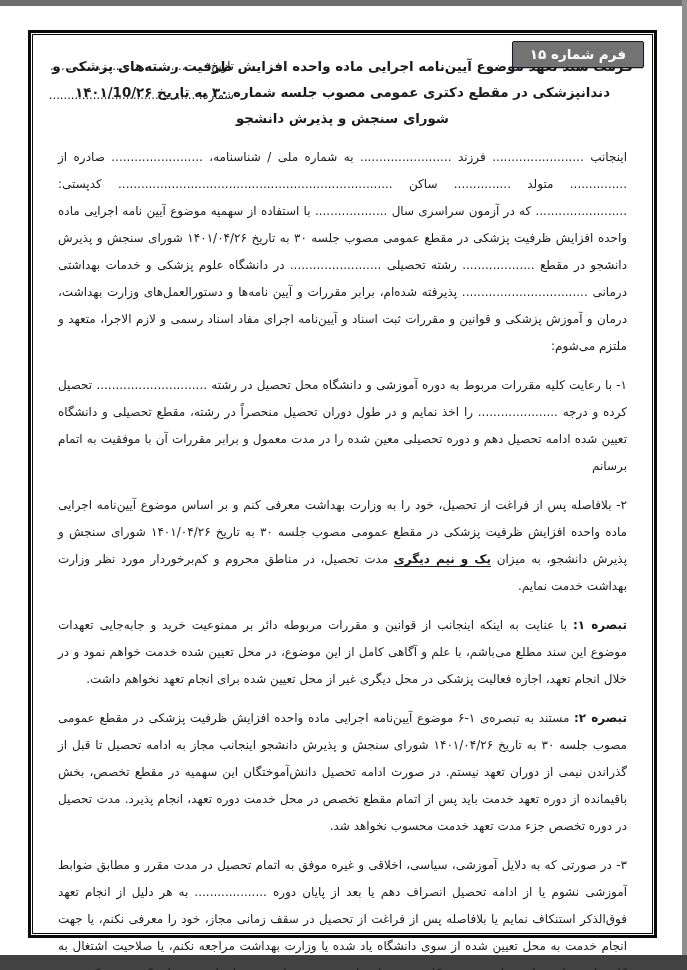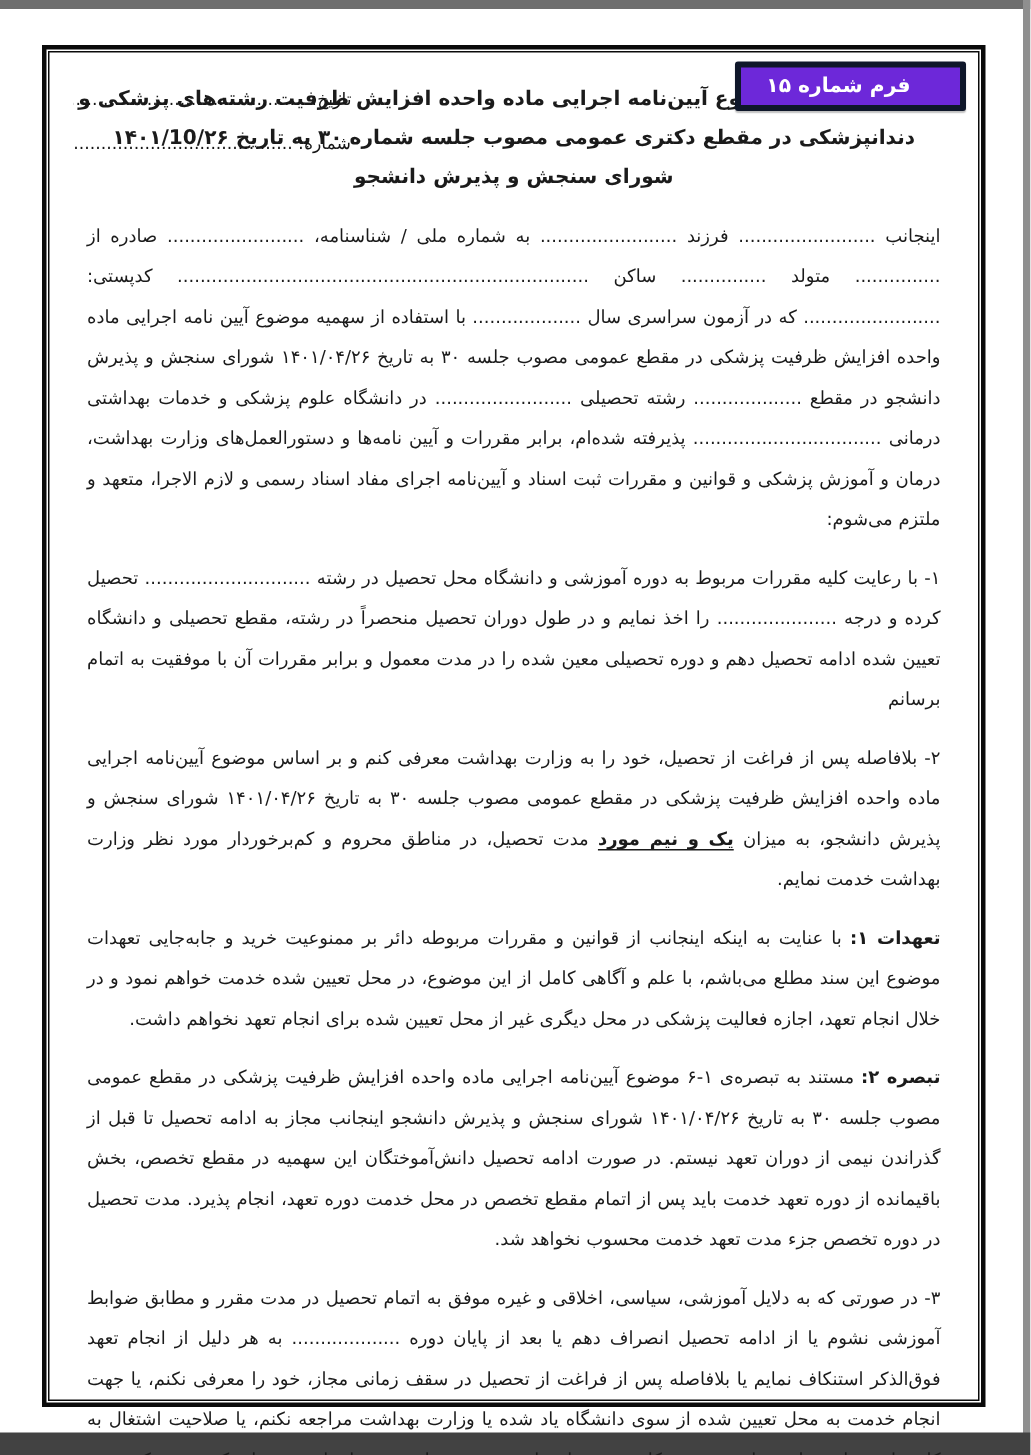--- a/index.html
+++ b/index.html
@@ -10,23 +10,23 @@
   .edge-top    { position:absolute; left:0; top:0; width:687px; height:6px;  background:#6e6e6e; }
   .edge-bottom { position:absolute; left:0; top:955px; width:687px; height:15px; background:#424242; }
   .edge-right  { position:absolute; left:682px; top:0; width:5px; height:970px; background:#8f8f8f; }
 
   
   .frame { position:absolute; left:28px; top:30px; width:629px; height:908px;
            border:3px solid #0a0a0a; background:#ffffff; }
   .frame-inner { position:absolute; inset:1px; border:1px solid #0a0a0a; padding:4px 13px 6px 13px;
                  direction:rtl; color:#1b1b1b; }
 
-  .badge { position:absolute; top:6px; left:auto; right:8px; background:#6d28d9;
-           border:4px solid #0f172a; border-radius:2px; color:#ffffff; font-weight:bold;
-           font-size:13.5px; padding:4px 33px 5px 17px; letter-spacing:.2px;
+  .badge { position:absolute; top:6px; left:auto; right:8px; background:#737373;
+           border:1px solid #0f172a; border-radius:2px; color:#ffffff; font-weight:bold;
+           font-size:13.5px; padding:4px 17px 5px 17px; letter-spacing:.2px;
            box-shadow:0 1px 1px rgba(0,0,0,.25); }
 
   .meta { position:absolute; top:17px; right:auto; left:16px; width:185px; direction:rtl;
           font-size:11.5px; line-height:29px; color:#161616; white-space:nowrap; overflow:hidden; }
   .meta div { overflow:hidden; }
 
   .bismillah { margin-top:66px; text-align:center; font-size:12.5px; font-weight:600; }
 
   .doc-title { margin-top:15px; text-align:center; font-weight:bold; font-size:13.4px;
                line-height:26px; padding:0 4px; }
@@ -53,21 +53,21 @@
         <div>تاریخ: ...........................................</div>
         <div>شماره: ...........................................</div>
       </div>
 
 
       <div class="doc-title">فرمت سند تعهد موضوع آیین‌نامه اجرایی ماده واحده افزایش ظرفیت رشته‌های پزشکی و دندانپزشکی در مقطع دکتری عمومی مصوب جلسه شماره ۳۰ به تاریخ ۱۴۰۱/10/۲۶ شورای سنجش و پذیرش دانشجو</div>
 
       <div class="doc-body">
           <p class=""><span>اینجانب ........................ فرزند ........................ به شماره ملی / شناسنامه، ........................ صادره از ............... متولد ............... ساکن ........................................................................ کدپستی: ........................ که در آزمون سراسری سال ................... با استفاده از سهمیه موضوع آیین نامه اجرایی ماده واحده افزایش ظرفیت پزشکی در مقطع عمومی مصوب جلسه ۳۰ به تاریخ ۱۴۰۱/۰۴/۲۶ شورای سنجش و پذیرش دانشجو در مقطع ................... رشته تحصیلی ........................ در دانشگاه علوم پزشکی و خدمات بهداشتی درمانی ................................. پذیرفته شده‌ام، برابر مقررات و آیین نامه‌ها و دستورالعمل‌های وزارت بهداشت، درمان و آموزش پزشکی و قوانین و مقررات ثبت اسناد و آیین‌نامه اجرای مفاد اسناد رسمی و لازم الاجرا، متعهد و ملتزم می‌شوم:</span></p>
           <p class=""><span>۱- با رعایت کلیه مقررات مربوط به دوره آموزشی و دانشگاه محل تحصیل در رشته ............................. تحصیل کرده و درجه ..................... را اخذ نمایم و در طول دوران تحصیل منحصراً در رشته، مقطع تحصیلی و دانشگاه تعیین شده ادامه تحصیل دهم و دوره تحصیلی معین شده را در مدت معمول و برابر مقررات آن با موفقیت به اتمام برسانم</span></p>
-          <p class=""><span>۲- بلافاصله پس از فراغت از تحصیل، خود را به وزارت بهداشت معرفی کنم و بر اساس موضوع آیین‌نامه اجرایی ماده واحده افزایش ظرفیت پزشکی در مقطع عمومی مصوب جلسه ۳۰ به تاریخ ۱۴۰۱/۰۴/۲۶ شورای سنجش و پذیرش دانشجو، به میزان </span><span class="seg-emph">یک و نیم مورد</span><span> مدت تحصیل، در مناطق محروم و کم‌برخوردار مورد نظر وزارت بهداشت خدمت نمایم.</span></p>
-          <p class=""><span class="seg-label">تعهدات ۱:</span><span> با عنایت به اینکه اینجانب از قوانین و مقررات مربوطه دائر بر ممنوعیت خرید و جابه‌جایی تعهدات موضوع این سند مطلع می‌باشم، با علم و آگاهی کامل از این موضوع، در محل تعیین شده خدمت خواهم نمود و در خلال انجام تعهد، اجازه فعالیت پزشکی در محل دیگری غیر از محل تعیین شده برای انجام تعهد نخواهم داشت.</span></p>
+          <p class=""><span>۲- بلافاصله پس از فراغت از تحصیل، خود را به وزارت بهداشت معرفی کنم و بر اساس موضوع آیین‌نامه اجرایی ماده واحده افزایش ظرفیت پزشکی در مقطع عمومی مصوب جلسه ۳۰ به تاریخ ۱۴۰۱/۰۴/۲۶ شورای سنجش و پذیرش دانشجو، به میزان </span><span class="seg-emph">یک و نیم دیگری</span><span> مدت تحصیل، در مناطق محروم و کم‌برخوردار مورد نظر وزارت بهداشت خدمت نمایم.</span></p>
+          <p class=""><span class="seg-label">تبصره ۱:</span><span> با عنایت به اینکه اینجانب از قوانین و مقررات مربوطه دائر بر ممنوعیت خرید و جابه‌جایی تعهدات موضوع این سند مطلع می‌باشم، با علم و آگاهی کامل از این موضوع، در محل تعیین شده خدمت خواهم نمود و در خلال انجام تعهد، اجازه فعالیت پزشکی در محل دیگری غیر از محل تعیین شده برای انجام تعهد نخواهم داشت.</span></p>
           <p class=""><span class="seg-label">تبصره ۲:</span><span> مستند به تبصره‌ی ۱-۶ موضوع آیین‌نامه اجرایی ماده واحده افزایش ظرفیت پزشکی در مقطع عمومی مصوب جلسه ۳۰ به تاریخ ۱۴۰۱/۰۴/۲۶ شورای سنجش و پذیرش دانشجو اینجانب مجاز به ادامه تحصیل تا قبل از گذراندن نیمی از دوران تعهد نیستم. در صورت ادامه تحصیل دانش‌آموختگان این سهمیه در مقطع تخصص، بخش باقیمانده از دوره تعهد خدمت باید پس از اتمام مقطع تخصص در محل خدمت دوره تعهد، انجام پذیرد. مدت تحصیل در دوره تخصص جزء مدت تعهد خدمت محسوب نخواهد شد.</span></p>
           <p class=""><span>۳- در صورتی که به دلایل آموزشی، سیاسی، اخلاقی و غیره موفق به اتمام تحصیل در مدت مقرر و مطابق ضوابط آموزشی نشوم یا از ادامه تحصیل انصراف دهم یا بعد از پایان دوره ................... به هر دلیل از انجام تعهد فوق‌الذکر استنکاف نمایم یا بلافاصله پس از فراغت از تحصیل در سقف زمانی مجاز، خود را معرفی نکنم، یا جهت انجام خدمت به محل تعیین شده از سوی دانشگاه یاد شده یا وزارت بهداشت مراجعه نکنم، یا صلاحیت اشتغال به کار نداشته باشم یا پس از شروع به کار به هر علتی از موسسه محل خدمت اخراج شوم یا ترک خدمت کنم و به طور کلی چنانچه از هر یک از تعهداتی که طبق این قرارداد (و مقررات مربوط) برعهده گرفته‌ام تخلف نمایم، متعهد می‌شوم </span></p>
         </div>
 
     </div>
   </div>
 </div>
 
 </body></html>

